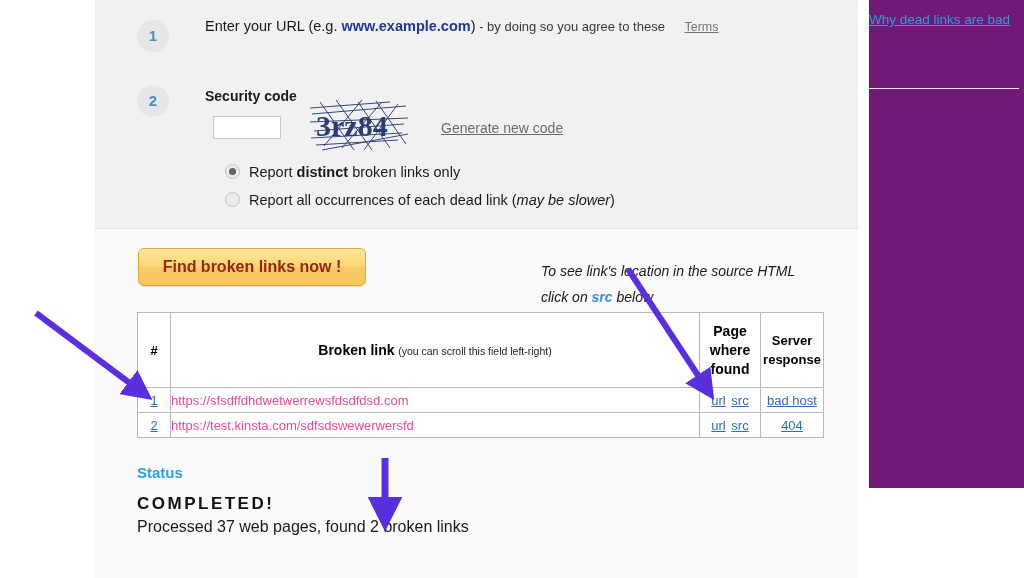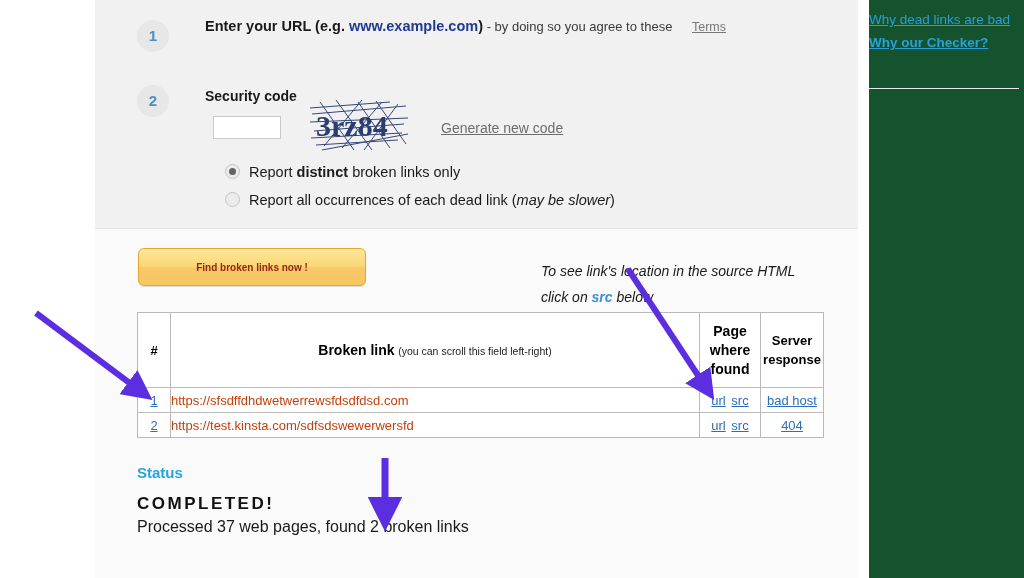--- a/index.html
+++ b/index.html
@@ -48,21 +48,21 @@
   #step2-badge { left: 42px; top: 85px; }
 
   
   #url-label {
     position: absolute;
     left: 110px; top: 18px;
     font-size: 14.5px;
     white-space: nowrap;
     color: #1a1a1a;
   }
-  #url-label .bold { font-weight: bold; }
+  #url-label .bold { font-weight: normal; }
   #url-label .example { font-weight: bold; color: #1f3a93; }
   #url-label .plain { font-weight: normal; color: #3a3a3a; font-size: 13px; }
   #url-label .terms {
     font-weight: normal; color: #777;
     font-size: 12.5px; text-decoration: underline; margin-left: 16px;
   }
   #url-input {
     position: absolute;
     left: 110px; top: 41px;
     width: 492px; height: 24px;
@@ -143,21 +143,21 @@
   
   #find-button {
     position: absolute;
     left: 43px; top: 19px;
     width: 228px; height: 38px;
     border: 1px solid #e0a82e;
     border-radius: 6px;
     background: linear-gradient(180deg, #fde79a 0%, #fbd775 48%, #f8c96a 52%, #f7c65f 100%);
     color: #97260f;
     font-family: "Liberation Sans", sans-serif;
-    font-size: 10px;
+    font-size: 16px;
     font-weight: bold;
     cursor: pointer;
     box-shadow: 0 1px 1px rgba(0,0,0,0.12);
   }
 
   
   #src-hint {
     position: absolute;
     left: 446px; top: 29px;
     font-size: 14px;
@@ -202,21 +202,21 @@
   .th-server  { line-height: 19px; font-size: 13px; }
   #links-table tbody td { height: 24px; }
   .cell-num {
     text-align: center;
     color: #2a6ebb;
     text-decoration: underline;
     font-size: 13px;
   }
   .cell-link {
     padding-left: 7px;
-    color: #c2410c;
+    color: #ec4899;
     font-size: 13px;
     white-space: nowrap;
     overflow: hidden;
   }
   .cell-page { text-align: center; white-space: nowrap; }
   .cell-page a {
     color: #2a6ebb; text-decoration: underline;
     font-size: 13px; margin: 0 1px;
   }
   .cell-resp { text-align: center; }
@@ -239,22 +239,23 @@
   #status-summary {
     position: absolute;
     left: 42px; top: 289px;
     font-size: 16px;
     color: #1a1a1a;
   }
 
   
   #sidebar {
     position: absolute;
-    left: 869px; top: 0; width: 155px; height: 578px;
-    background: #14532d;
+    left: 869px; top: 0; width: 155px; height: 488px;
+    background: #701a75;
+    text-align: center;
   }
   .side-link {
     display: block;
     font-size: 13.5px;
     color: #2a9fd8;
     text-decoration: underline;
     line-height: 23px;
     white-space: nowrap;
   }
   .side-link.strong { font-weight: bold; color: #2a9fd8; }
@@ -380,21 +381,20 @@
 
     <div id="status-title">Status</div>
     <div id="status-value">COMPLETED!</div>
     <div id="status-summary">Processed 37 web pages, found 2 broken links</div>
   </div>
 </div>
 
 <div id="sidebar">
   <div style="position:absolute; left:0; top:8px;">
     <a class="side-link" href="#">Why dead links are bad</a>
-    <a class="side-link strong" href="#">Why our Checker?</a>
   </div>
   <div id="sidebar-divider"></div>
 </div>
 
 <svg id="arrows">
   <defs>
     <marker id="ah" markerWidth="5" markerHeight="5" refX="2.2" refY="2.5" orient="auto" markerUnits="strokeWidth">
       <path d="M0,0 L5,2.5 L0,5 Z" fill="#5b2fe0"></path>
     </marker>
   </defs>

